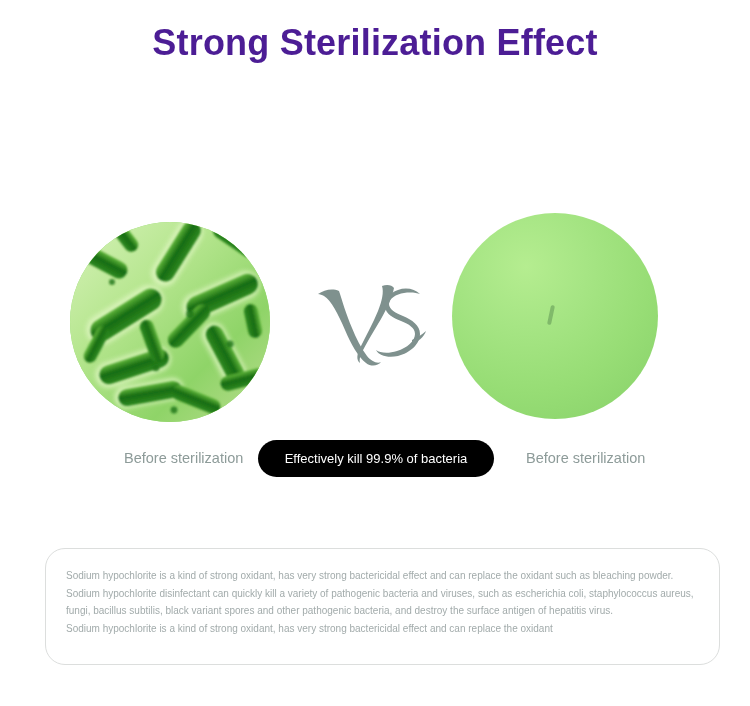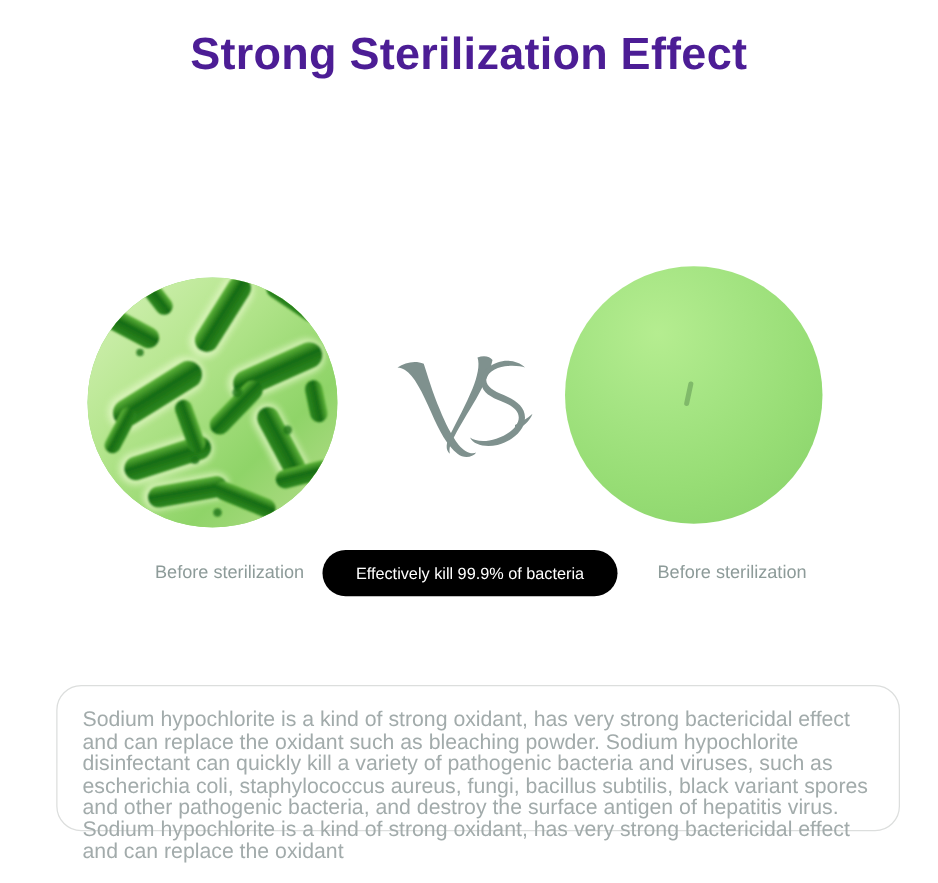--- a/index.html
+++ b/index.html
@@ -123,21 +123,21 @@
     width: 675px;
     height: 117px;
     box-sizing: border-box;
     border: 1px solid #dcdedd;
     border-radius: 20px;
     background: #ffffff;
     padding: 18px 22px 0 20px;
   }
   .desc-text {
     margin: 0;
-    font-size: 17px;
+    font-size: 10px;
     line-height: 17.5px;
     color: #a2abab;
     text-align: left;
   }
 </style>
 </head>
 <body>
 
 <div class="page-title">Strong Sterilization Effect</div>
 

